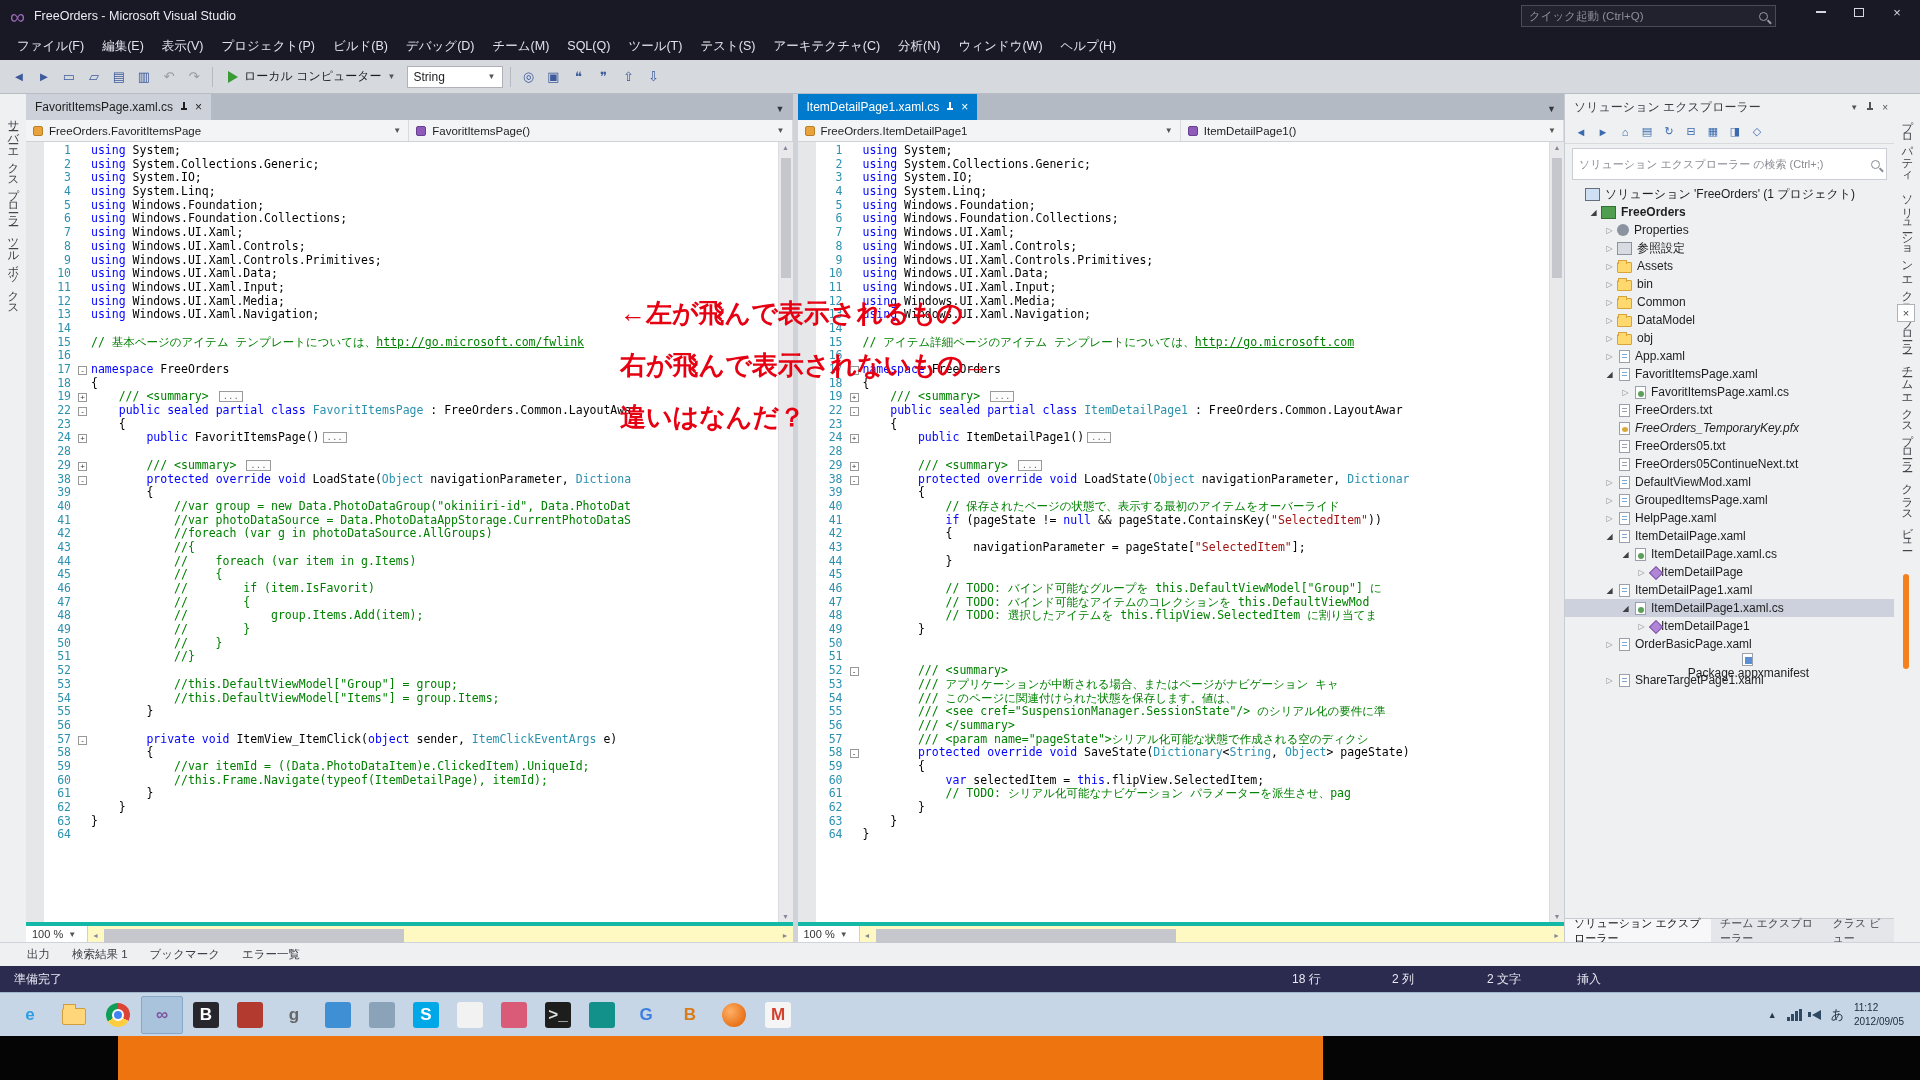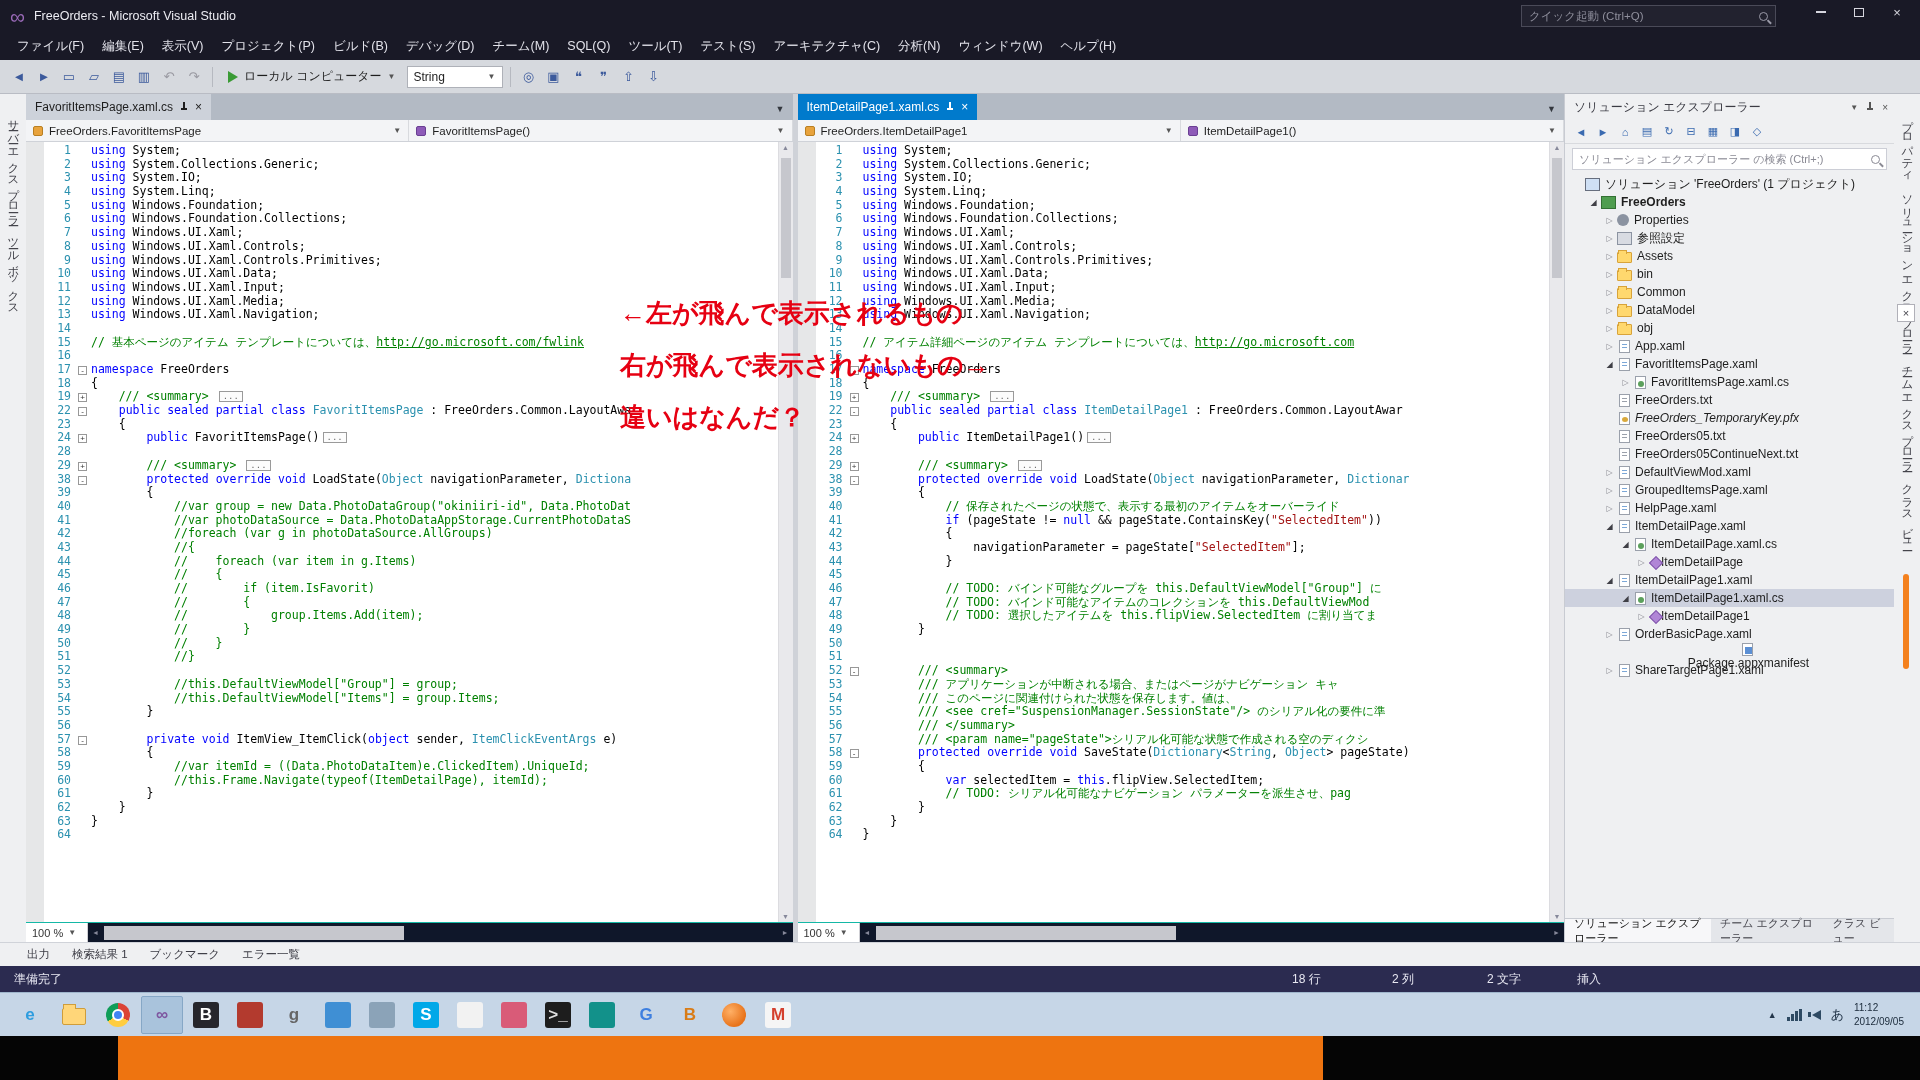--- a/index.html
+++ b/index.html
@@ -71,33 +71,33 @@
   .cd .k { color:#0000ff; } .cd .t { color:#2b91af; } .cd .p { color:#000; }
   .cd .c { color:#008000; } .cd .st { color:#a31515; }
   .cd .u { color:#008000; text-decoration:underline; }
   .cd .f { display:inline-block; border:1px solid #9a9a9a; color:#6e6e6e; font-size:9px; line-height:9px; padding:0 3px; margin-left:3px; background:#fcfcfc; vertical-align:middle; }
 
   .vscroll { position:absolute; right:0; top:0; bottom:0; width:15px; background:#e9e9ec; border-left:1px solid #dcdce0; text-align:center; font-size:7px; color:#86889a; }
   .vthumb { position:absolute; left:2px; right:2px; top:16px; height:120px; background:#c6c7cd; }
   .vs-up { position:absolute; top:2px; left:0; right:0; }
   .vs-dn { position:absolute; bottom:2px; left:0; right:0; }
 
-  .hscrollrow { height:20px; background:#0f172a; border-top:1px solid #14b8a6; display:flex; align-items:center; flex:none; }
+  .hscrollrow { height:20px; background:#fef9c3; border-top:4px solid #14b8a6; display:flex; align-items:center; flex:none; }
   .zoom { width:62px; height:100%; background:#fff; border-right:1px solid #cfcfd4; font-size:11px; display:flex; align-items:center; padding:0 6px; gap:5px; color:#333; }
   .htrack { flex:1; position:relative; height:100%; font-size:7px; color:#86889a; }
   .h-left { position:absolute; left:4px; top:6px; } .h-right { position:absolute; right:4px; top:6px; }
   .hthumb { position:absolute; top:3px; left:16px; width:300px; height:14px; background:#c6c7cd; }
 
   
   .sepanel { width:330px; background:#eff0f2; border-left:1px solid #c8cbd2; display:flex; flex-direction:column; flex:none; }
   .se-header { height:26px; display:flex; align-items:center; padding:0 6px 0 9px; font-size:12px; color:#3b3b44; flex:none; }
   .se-hicons { margin-left:auto; display:flex; gap:8px; color:#555; align-items:center; font-size:10px; }
   .se-toolbar { height:24px; display:flex; align-items:center; gap:4px; padding:0 7px; border-bottom:1px solid #d8dade; flex:none; }
   .se-tbi { width:18px; height:18px; font-size:11px; color:#3a6ab0; display:flex; align-items:center; justify-content:center; }
-  .se-search { height:22px; margin:4px 7px 3px 7px; background:#fff; border:1px solid #ccced6; display:flex; align-items:center; font-size:11px; color:#8a8a94; padding:0 6px; flex:none; }
+  .se-search { height:32px; margin:4px 7px 3px 7px; background:#fff; border:1px solid #ccced6; display:flex; align-items:center; font-size:11px; color:#8a8a94; padding:0 6px; flex:none; }
   .se-search .ql-mag { border-color:#8a8a94; } .se-search .ql-mag::after { background:#8a8a94; }
   .se-tree { flex:1; overflow:hidden; padding-top:2px; }
   .trow { height:18px; display:flex; align-items:center; font-size:12px; color:#1e1e1e; white-space:nowrap; cursor:default; }
   .trow.selected { background:#cdd1de; }
   .tarrow { width:13px; font-size:8px; text-align:center; flex:none; }
   .tarrow.col { color:#8a8a92; } .tarrow.exp { color:#3f3f46; }
   .ticon { width:15px; height:13px; margin:0 5px 0 1px; flex:none; position:relative; }
   .ic-sln { border:1px solid #666e7e; background:#cfe0f5; }
   .ic-proj { background:#4f9d4f; border:1px solid #337033; }
   .ic-props { background:#8b93a1; border-radius:50%; width:12px; height:12px; }

